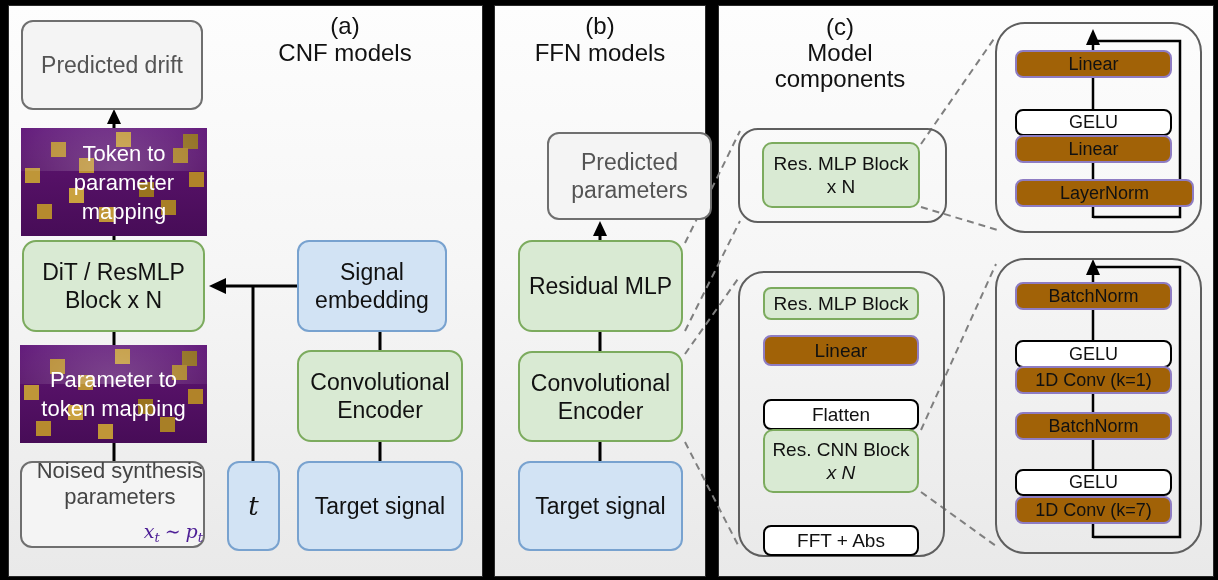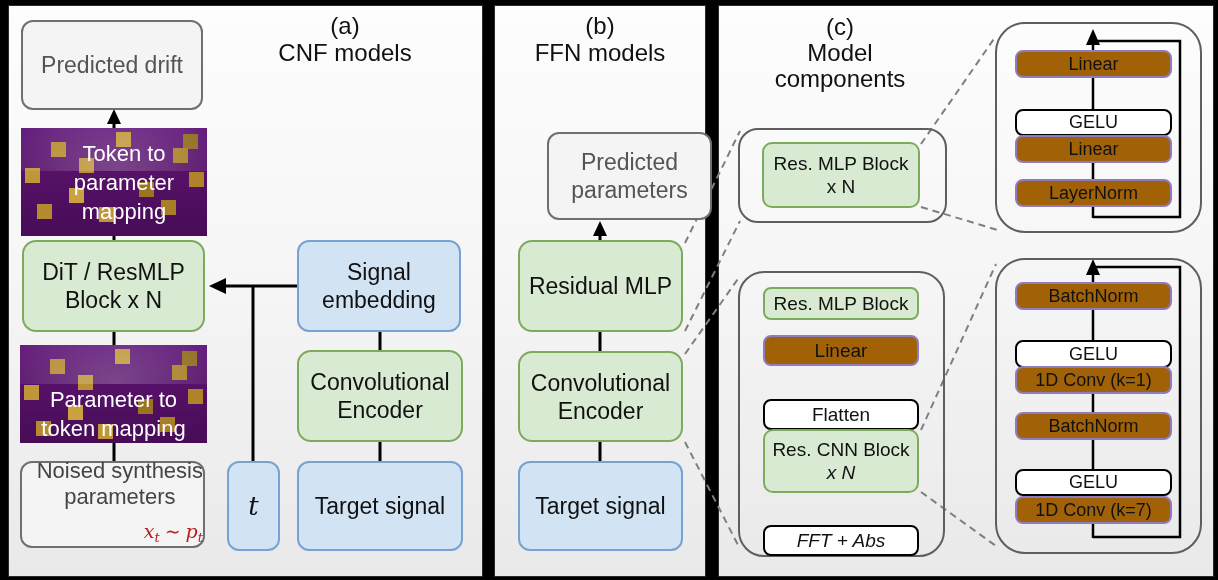--- a/index.html
+++ b/index.html
@@ -37,21 +37,21 @@
   .pmap .gloss{position:absolute;left:-10%;top:-35%;width:120%;height:75%;
     background:radial-gradient(ellipse at 50% 100%,rgba(255,255,255,0.22) 0%,rgba(255,255,255,0.07) 55%,rgba(255,255,255,0) 75%);
     pointer-events:none;}
   .pmap .squares{position:absolute;left:0;top:0;width:15px;height:15px;background:transparent;
     box-shadow:30px 14px #b68a2e,95px 4px #c09637,152px 20px #a87f26,4px 40px #bf9638,
       168px 44px #b18329,48px 60px #caa23f,118px 54px #9a741f,16px 76px #b68a2e,
       78px 79px #c09637,140px 72px #a87f26,162px 6px #8f6d1d,58px 30px #bb9034;}
   .pmap .lbl{position:relative;z-index:2;}
   .title{position:absolute;z-index:10;text-align:center;color:#111;font-size:24px;line-height:27px;}
   .math{font-family:"DejaVu Serif", serif;font-style:italic;}
-  .mathline{font-family:"DejaVu Serif", serif;font-style:italic;font-size:19px;color:#b91c1c;margin-top:8px;}
+  .mathline{font-family:"DejaVu Serif", serif;font-style:italic;font-size:19px;color:#4c1d95;margin-top:8px;}
   .mathline .msub{font-size:13px;vertical-align:-4px;}
   .mathline .sim{font-style:normal;padding:0 5px;}
   .tbig{font-size:26px;color:#111;}
   .it{font-style:italic;}
 </style>
 </head>
 <body>
 
 <div class="stage">
 
@@ -110,38 +110,38 @@
     <span class="lbl pre">Token to
 parameter
 mapping</span>
   </div>
 
   <div class="box green big" style="left:22px;top:240px;width:183px;height:92px;">
       <span class="pre">DiT / ResMLP
 Block x N</span>
     </div>
 
-  <div class="box pmap" style="left:20px;top:345px;width:187px;height:98px;justify-content:flex-end;">
+  <div class="box pmap" style="left:20px;top:345px;width:187px;height:98px;">
     <span class="squares"></span>
     <span class="gloss"></span>
     <span class="lbl pre">Parameter to
 token mapping</span>
   </div>
 
   <div class="box grayb" style="left:20px;top:461px;width:185px;height:87px;font-size:22px;line-height:26px;color:#454545;align-items:flex-end;">
     <span class="pre">Noised synthesis
 parameters</span>
     <span class="mathline"><span>x</span><span class="msub">t</span><span class="sim">∼</span><span>p</span><span class="msub">t</span></span>
   </div>
 
   <div class="box blue" style="left:227px;top:461px;width:53px;height:90px;">
       <span class="math tbig">t</span>
     </div>
 
-  <div class="box blue big" style="left:297px;top:240px;width:164px;height:92px;">
+  <div class="box blue big" style="left:297px;top:240px;width:150px;height:92px;">
       <span class="pre">Signal
 embedding</span>
     </div>
   <div class="box green big" style="left:297px;top:350px;width:166px;height:92px;">
       <span class="pre">Convolutional
 Encoder</span>
     </div>
   <div class="box blue big" style="left:297px;top:461px;width:166px;height:90px;">
       <span class="pre">Target signal</span>
     </div>
@@ -174,35 +174,35 @@
   <div class="box purp mid" style="left:763px;top:335px;width:156px;height:31px;">
       <span>Linear</span>
     </div>
   <div class="box white mid" style="left:763px;top:383px;width:156px;height:31px;">
       <span>Flatten</span>
     </div>
   <div class="box green mid" style="left:763px;top:429px;width:156px;height:64px;border-radius:10px;">
     <span>Res. CNN Block</span>
       <span class="it">x N</span>
   </div>
-  <div class="box white mid" style="left:763px;top:509px;width:156px;height:31px;font-style:italic;">
+  <div class="box white mid" style="left:763px;top:509px;width:156px;height:31px;">
       <span>FFT + Abs</span>
     </div>
 
   <div class="container" style="left:995px;top:22px;width:207px;height:211px;border-radius:30px;"></div>
   <div class="box purp sml" style="left:1015px;top:50px;width:157px;height:28px;">
       <span>Linear</span>
     </div>
   <div class="box white sml" style="left:1015px;top:93px;width:157px;height:27px;">
       <span>GELU</span>
     </div>
   <div class="box purp sml" style="left:1015px;top:135px;width:157px;height:28px;">
       <span>Linear</span>
     </div>
-  <div class="box purp sml" style="left:1015px;top:179px;width:157px;height:28px;">
+  <div class="box purp sml" style="left:1015px;top:179px;width:179px;height:28px;">
       <span>LayerNorm</span>
     </div>
 
   <div class="container" style="left:995px;top:258px;width:207px;height:296px;border-radius:30px;"></div>
   <div class="box purp sml" style="left:1015px;top:282px;width:157px;height:28px;">
       <span>BatchNorm</span>
     </div>
   <div class="box white sml" style="left:1015px;top:324px;width:157px;height:28px;">
       <span>GELU</span>
     </div>

